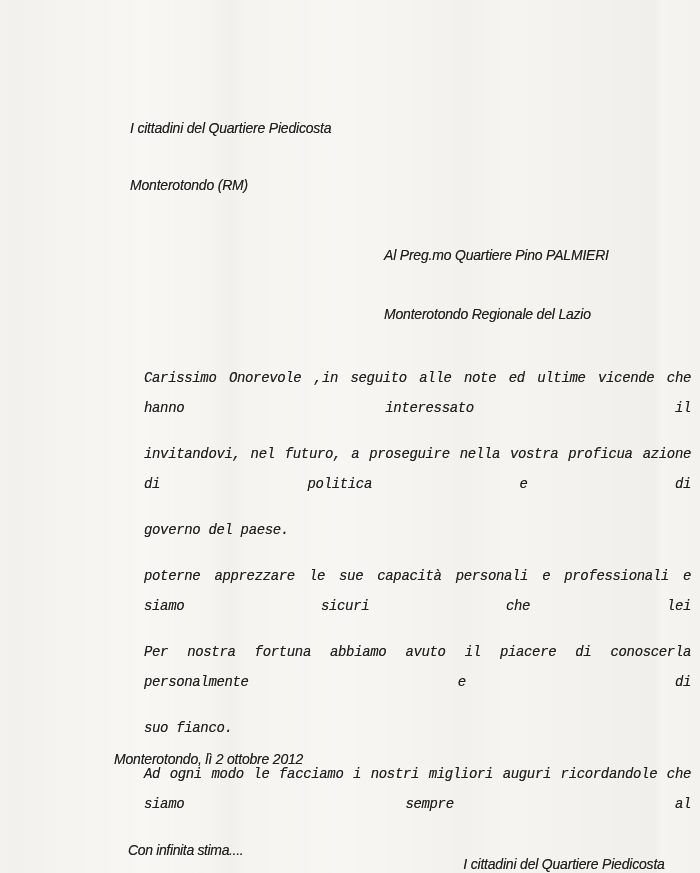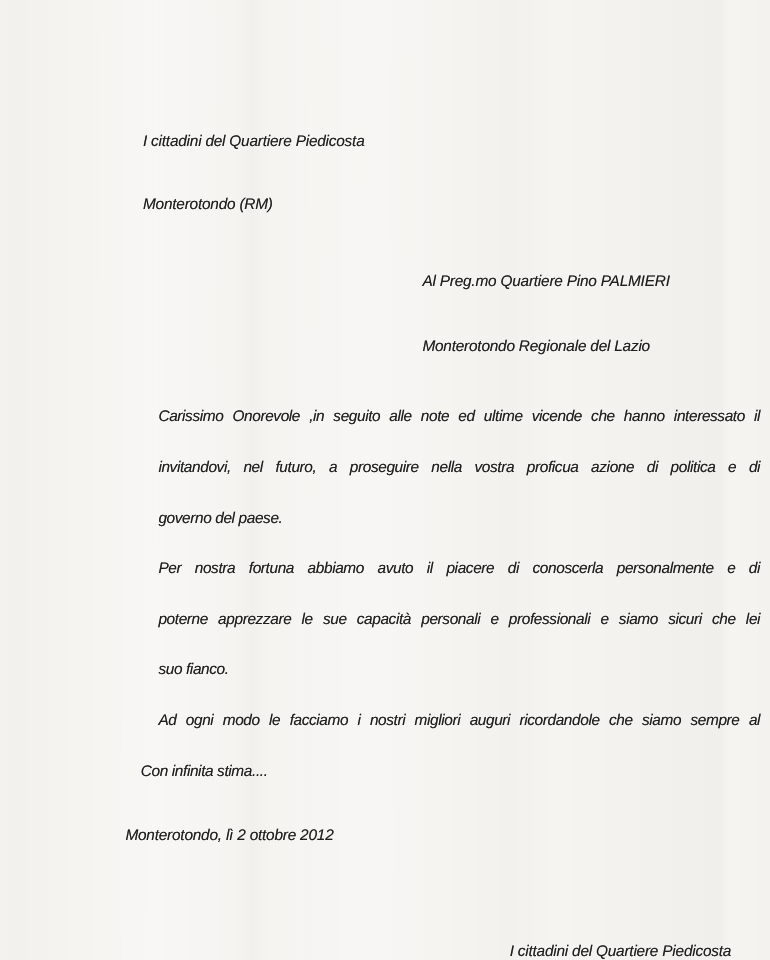--- a/index.html
+++ b/index.html
@@ -35,21 +35,21 @@
     font-size: 14px; line-height: 41px; letter-spacing: -0.2px;
   }
   .recipient {
     left: 320px; top: 170px;
     font-size: 14px; line-height: 43px; letter-spacing: -0.2px;
   }
   .body-text {
     left: 64px; top: 299px; width: 579px;
     font-size: 14px; line-height: 30px; letter-spacing: -0.35px;
   }
-  .para { margin-bottom: 13px; }
+  .para { margin-bottom: 13px; font-family: Liberation Mono, monospace; }
   .bline { width: 100%; }
   .just {
     text-align: justify;
     text-align-last: justify;
     text-justify: inter-word;
   }
   .closing { margin-top: 5px; }
   .dateline {
     left: 66px; top: 696px;
     font-size: 14px; line-height: 30px; letter-spacing: -0.2px;
@@ -73,22 +73,22 @@
   <div>Monterotondo Regionale del Lazio</div>
 </div>
 
 <div class="block body-text">
   <div class="para">
     <div class="bline just">Carissimo Onorevole ,in seguito alle note ed ultime vicende che hanno interessato il</div>
     <div class="bline just">invitandovi, nel futuro, a proseguire nella vostra proficua azione di politica e di</div>
     <div class="bline">governo del paese.</div>
   </div>
   <div class="para">
+    <div class="bline just">poterne apprezzare le sue capacità personali e professionali e siamo sicuri che lei</div>
     <div class="bline just">Per nostra fortuna abbiamo avuto il piacere di conoscerla personalmente e di</div>
-    <div class="bline just">poterne apprezzare le sue capacità personali e professionali e siamo sicuri che lei</div>
   </div>
   <div class="para">
     <div class="bline">suo fianco.</div>
     <div class="bline just">Ad ogni modo le facciamo i nostri migliori auguri ricordandole che siamo sempre al</div>
   </div>
   <div class="bline closing">Con infinita stima....</div>
 </div>
 
 <div class="block dateline">Monterotondo, lì 2 ottobre 2012</div>
 

